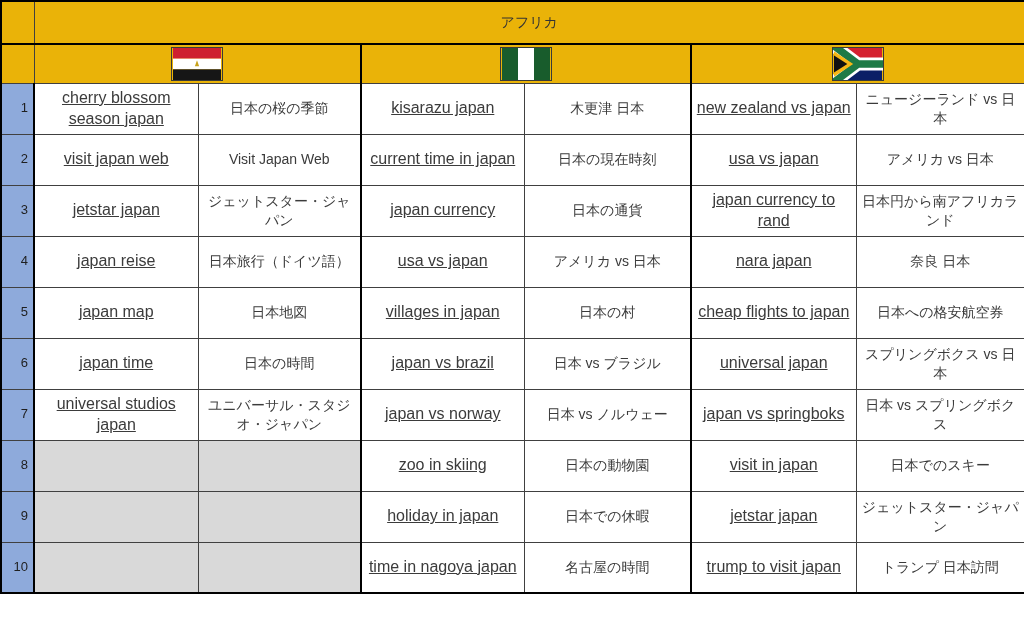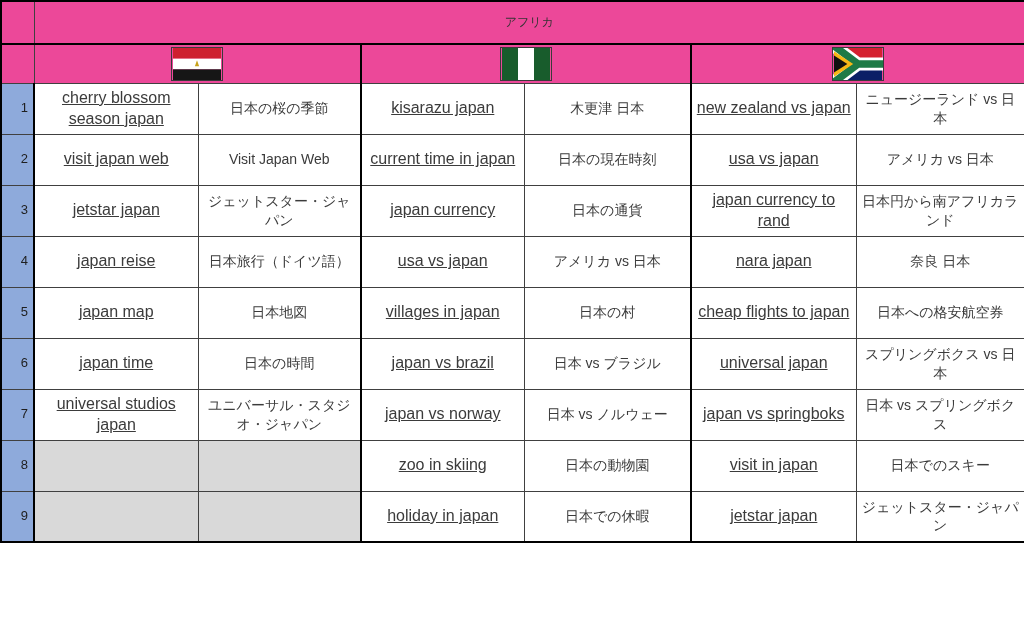--- a/index.html
+++ b/index.html
@@ -23,21 +23,21 @@
     color: #3b3b3b;
     padding: 0 3px;
     overflow: hidden;
     line-height: 1.3;
   }
   
   tr.title-row td { height: 43px; border-bottom: 2px solid #000; }
   tr.flag-row td  { height: 39px; }
   tr.name-row td  { height: 20px; border-bottom: 2px solid #000; }
   tr.data-row td  { height: 51px; }
-  .hdr { background: #ec4899; font-size: 12px; color: #333; }
+  .hdr { background: #eab308; font-size: 14px; color: #333; }
   .num {
     background: #8EAADB;
     text-align: right;
     padding-right: 5px;
     font-size: 13px;
     color: #1f1f1f;
     border-right: 2px solid #000;
   }
   .group-start { border-left: 2px solid #000; }
   .empty { background: #D9D9D9; }
@@ -169,14 +169,23 @@
   </tr>
   <tr class="data-row">
     <td class="num">9</td>
     <td class="en empty"></td>
     <td class="ja empty"></td>
     <td class="en group-start">holiday in japan</td>
     <td class="ja">日本での休暇</td>
     <td class="en group-start">jetstar japan</td>
     <td class="ja">ジェットスター・ジャパン</td>
   </tr>
+  <tr class="data-row">
+    <td class="num">10</td>
+    <td class="en empty"></td>
+    <td class="ja empty"></td>
+    <td class="en group-start">time in nagoya japan</td>
+    <td class="ja">名古屋の時間</td>
+    <td class="en group-start">trump to visit japan</td>
+    <td class="ja">トランプ 日本訪問</td>
+  </tr>
 </tbody>
   </table>
 
 </body></html>

